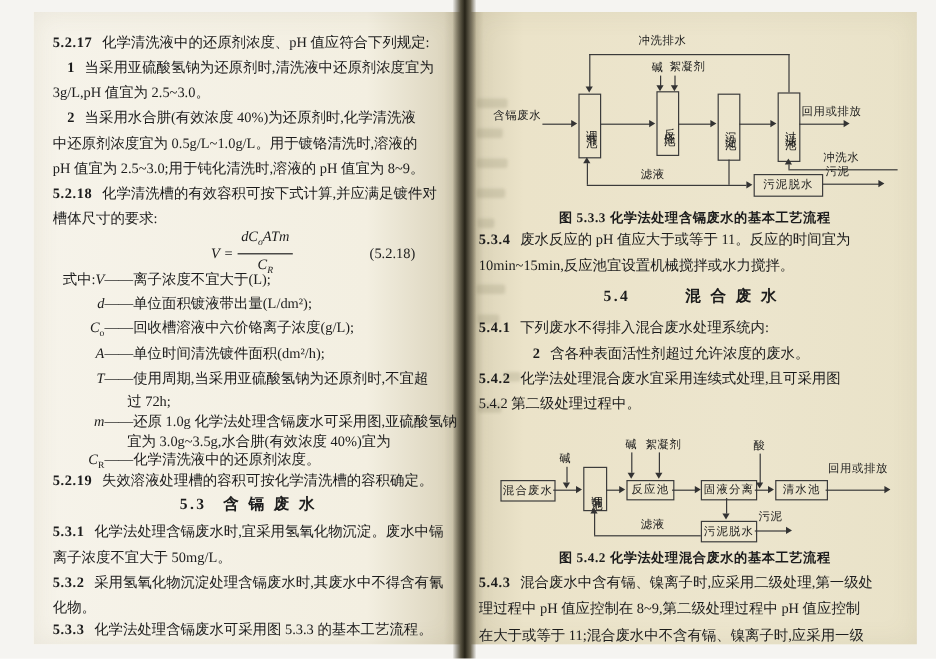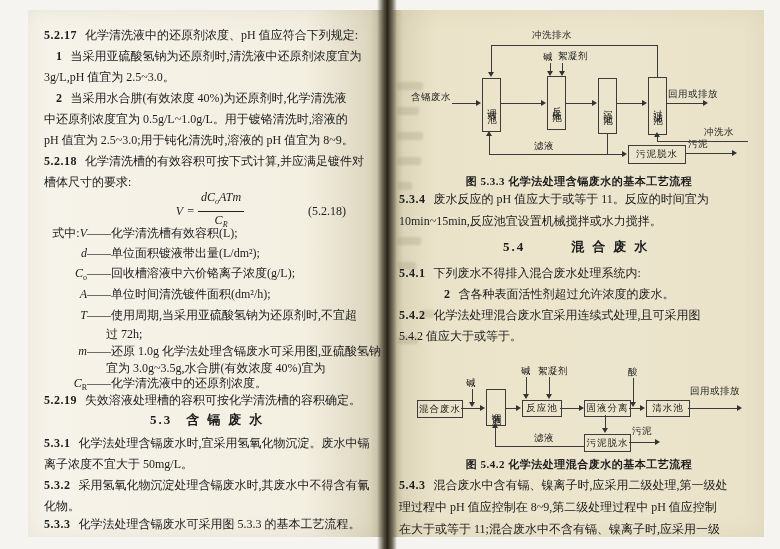--- a/index.html
+++ b/index.html
@@ -78,21 +78,21 @@
       <div class="line"><span class="body">槽体尺寸的要求:</span></div>
       <div class="line fwrap" style="height: 30px;">
         <span class="flhs">V</span>
         <span class="feq">=</span>
         <span class="frac">
           <span class="ftop"><i>dC</i><sub>o</sub><i>ATm</i></span>
           <span class="fbot"><i>C</i><sub>R</sub></span>
         </span>
         <span class="eqno">(5.2.18)</span>
       </div>
-      <div class="line" style="height: 20px;"><span class="defsym"><span class="pre">式中:</span><i>V</i></span><span class="body">——化学清洗槽有效容积(L);</span></div>
+      <div class="line" style="height: 20px;"><span class="defsym"><span class="pre">式中:</span><i>V</i></span><span class="body">——离子浓度不宜大于(L);</span></div>
       <div class="line" style="height: 20px;"><span class="defsym"><i>d</i></span><span class="body">——单位面积镀液带出量(L/dm²);</span></div>
       <div class="line"><span class="defsym"><i>C</i><sub>o</sub></span><span class="body">——回收槽溶液中六价铬离子浓度(g/L);</span></div>
       <div class="line"><span class="defsym"><i>A</i></span><span class="body">——单位时间清洗镀件面积(dm²/h);</span></div>
       <div class="line" style="height: 19px;"><span class="defsym"><i>T</i></span><span class="body">——使用周期,当采用亚硫酸氢钠为还原剂时,不宜超</span></div>
       <div class="line" style="height: 17px; padding-left: 62px;"><span class="body">过 72h;</span></div>
       <div class="line" style="height: 17px;"><span class="defsym"><i>m</i></span><span class="body">——还原 1.0g 化学法处理含镉废水可采用图,亚硫酸氢钠</span></div>
       <div class="line" style="height: 15px; padding-left: 62px;"><span class="body">宜为 3.0g~3.5g,水合肼(有效浓度 40%)宜为</span></div>
       <div class="line" style="height: 17px;"><span class="defsym"><i>C</i><sub>R</sub></span><span class="body">——化学清洗液中的还原剂浓度。</span></div>
       <div class="line" style="height: 20px;"><b class="num">5.2.19</b><span class="body">失效溶液处理槽的容积可按化学清洗槽的容积确定。</span></div>
       <div class="line heading" style="height: 23px;">
@@ -133,21 +133,21 @@
     <span class="dlabel" style="left:143px;top:26px">碱</span>
     <span class="dlabel" style="left:158px;top:25px">絮凝剂</span>
     <div class="vl" style="left:150px;top:37px;height:9px"></div>
     <div class="ah ah-d" style="left:147px;top:45px"></div>
     <div class="vl" style="left:162px;top:37px;height:9px"></div>
     <div class="ah ah-d" style="left:159px;top:45px"></div>
 
     <div class="hl" style="left:257px;top:115px;width:91px"></div>
     <div class="vl" style="left:257px;top:111px;height:4px"></div>
     <div class="ah ah-u" style="left:254px;top:106px"></div>
-    <span class="dlabel" style="left:304px;top:101px">冲洗水</span>
+    <span class="dlabel" style="left:286px;top:101px">冲洗水</span>
 
     <div class="vl" style="left:207px;top:107px;height:21px"></div>
     <div class="hl" style="left:89px;top:128px;width:133px"></div>
     <div class="ah ah-r" style="left:222px;top:125px"></div>
     <div class="hbox" style="left:228px;top:119px;width:56px;height:17px">污泥脱水</div>
     <div class="hl" style="left:285px;top:127px;width:48px"></div>
     <div class="ah ah-r" style="left:332px;top:124px"></div>
     <span class="dlabel" style="left:288px;top:113px">污泥</span>
 
     <div class="vl" style="left:89px;top:110px;height:18px"></div>
@@ -159,21 +159,21 @@
   <div class="tcol" id="rightTextA">
       <div class="line" style="height: 22px;"><b class="num">5.3.4</b><span class="body">废水反应的 pH 值应大于或等于 11。反应的时间宜为</span></div>
       <div class="line" style="height: 26px;"><span class="body">10min~15min,反应池宜设置机械搅拌或水力搅拌。</span></div>
       <div class="line heading" style="height: 26px; gap: 32px;">
         <b class="num">5.4</b>
         <span class="htext">混合废水</span>
       </div>
       <div class="line"><b class="num">5.4.1</b><span class="body">下列废水不得排入混合废水处理系统内:</span></div>
       <div class="line" style="padding-left: 45px;"><b class="num">2</b><span class="body">含各种表面活性剂超过允许浓度的废水。</span></div>
       <div class="line"><b class="num">5.4.2</b><span class="body">化学法处理混合废水宜采用连续式处理,且可采用图</span></div>
-      <div class="line"><span class="body">5.4.2 值应大于或等于。</span></div>
+      <div class="line"><span class="body">5.4.2 第二级处理过程中。</span></div>
     </div>
 
   <div class="fig" id="fig542" style="left:415px;top:358px;width:345px;height:100px">
     <span class="dlabel" style="left:51px;top:20px">碱</span>
     <div class="vl" style="left:57px;top:31px;height:13px"></div>
     <div class="ah ah-d" style="left:54px;top:44px"></div>
     <div class="hbox" style="left:2px;top:42px;width:44px;height:16px">混合废水</div>
     <div class="hl" style="left:46px;top:50px;width:21px"></div>
     <div class="ah ah-r" style="left:65px;top:47px"></div>
     <div class="vtank" style="left:71px;top:31px;width:18px;height:35px;letter-spacing:1px">调节池</div>

